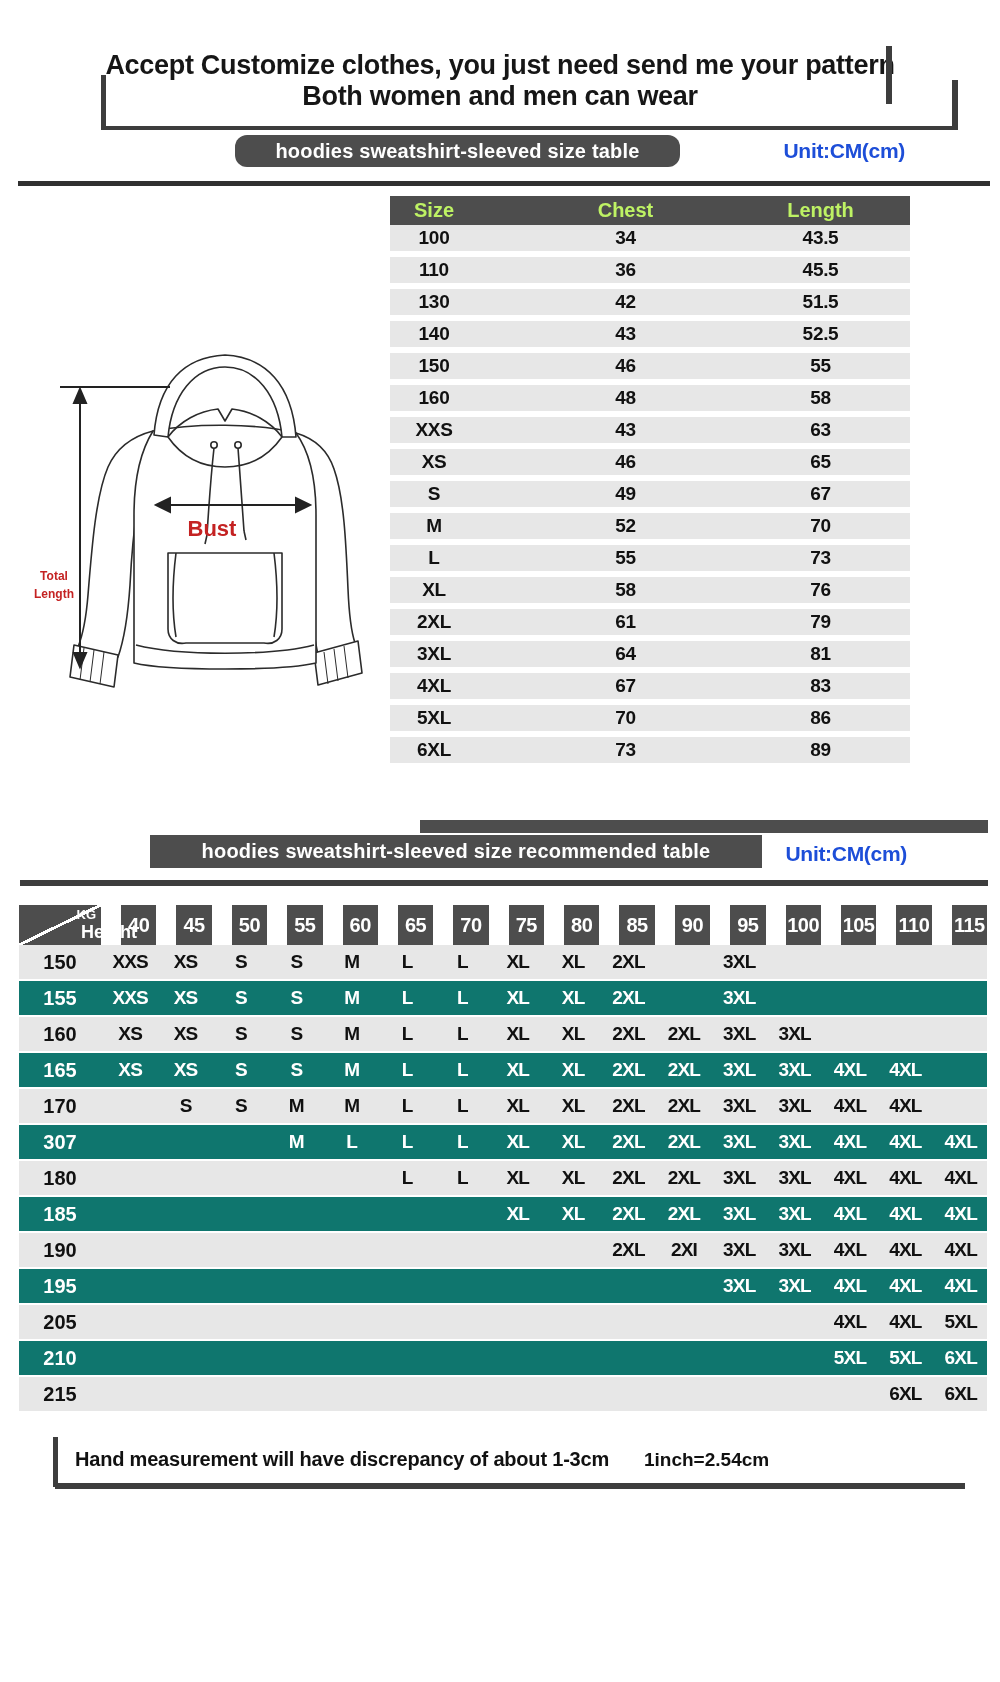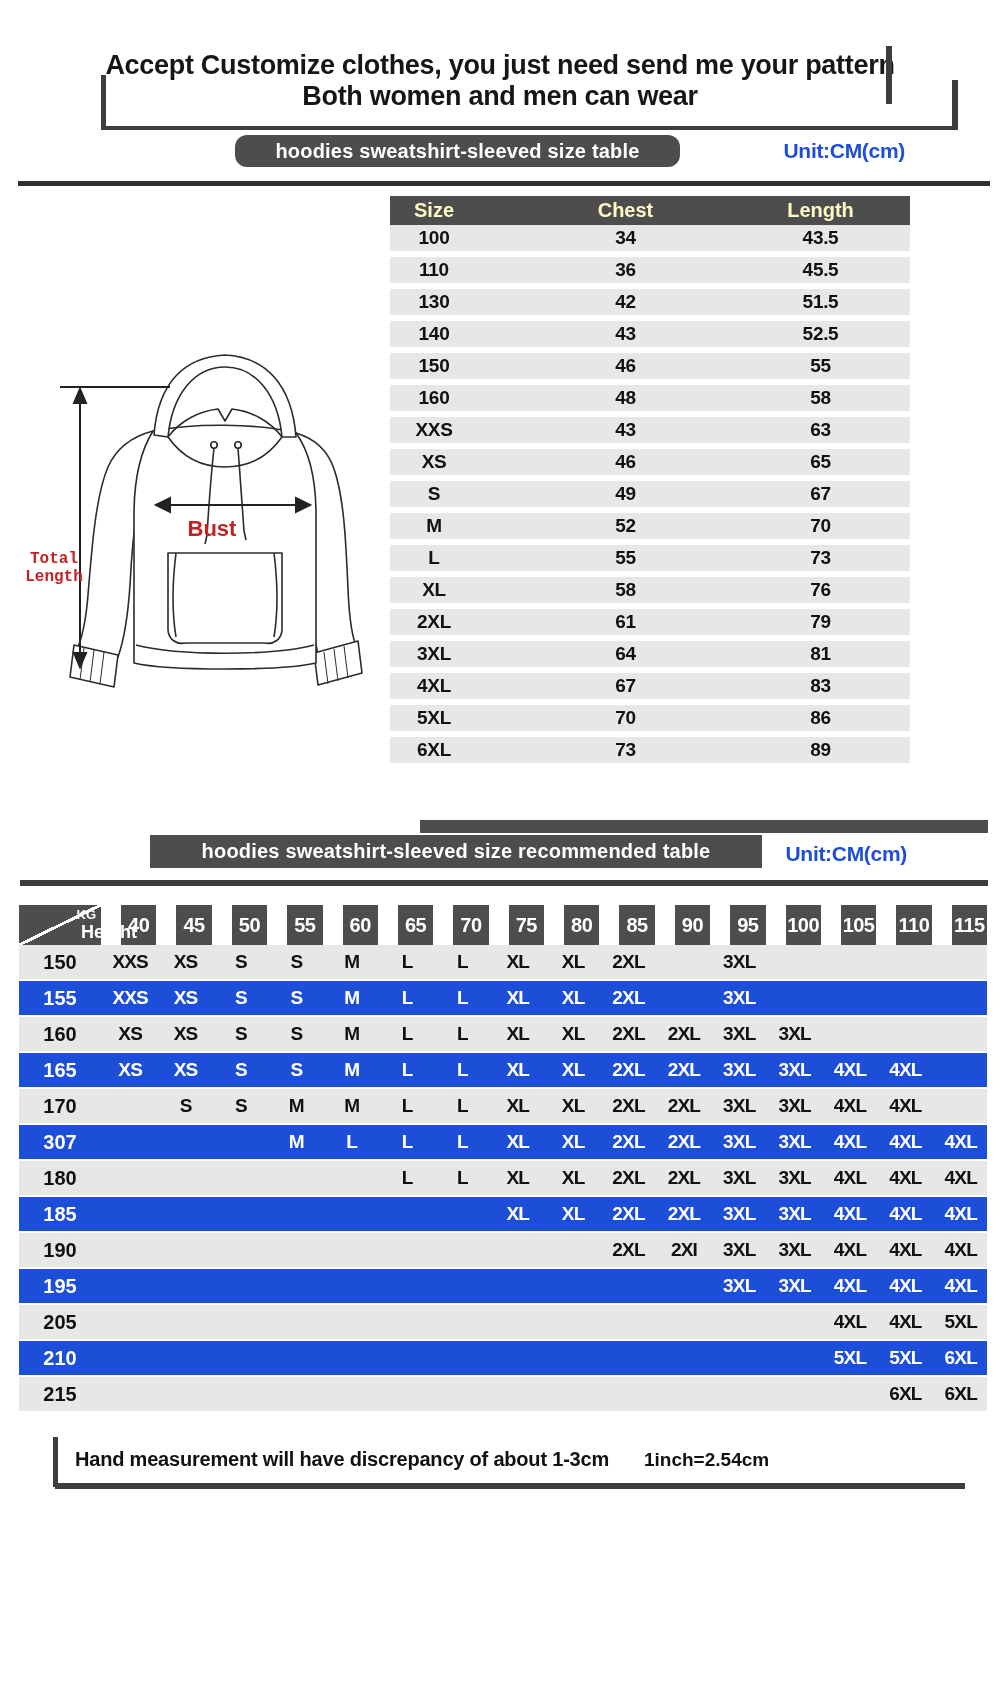--- a/index.html
+++ b/index.html
@@ -17,40 +17,40 @@
   .bar2{left:150px;top:835px;width:612px;height:33px;line-height:33px;}
   .unit{font-size:21px;color:#1d4ed8;text-align:right;letter-spacing:-0.3px;}
   .unit1{left:760px;top:139px;width:145px;}
   .unit2{left:765px;top:842px;width:142px;}
   .strip{left:420px;top:820px;width:568px;height:13px;background:#4d4d4d;}
   .divider{left:20px;top:880px;width:968px;height:6px;background:#3d3d3d;}
   
   .t1{left:390px;top:196px;width:520px;}
   .t1-head,.t1-row{display:grid;grid-template-columns:88px 295px 95px;width:520px;box-sizing:border-box;}
   .t1-head{background:#4d4d4d;height:29px;}
-  .t1-head span{color:#fef9c3;font-size:20px;line-height:29px;text-align:center;}
+  .t1-head span{color:#bef264;font-size:20px;line-height:29px;text-align:center;}
   .t1-row{background:#e7e7e7;height:26px;margin-bottom:6px;}
   .t1-cell{font-size:19px;line-height:26px;text-align:center;letter-spacing:-0.3px;}
   
   .diagram{left:18px;top:345px;width:350px;height:350px;}
   .diagram svg{position:absolute;left:0;top:0;}
   .red{color:#c42222;}
   .bust-label{left:156px;top:171px;width:76px;text-align:center;font-size:22px;}
-  .tl-label{left:4px;top:205px;width:64px;text-align:center;font-size:16px;line-height:18px;font-family:Liberation Mono, monospace;}
+  .tl-label{left:4px;top:222px;width:64px;text-align:center;font-size:12px;line-height:18px;}
   
   .t2{left:19px;top:905px;width:968px;}
   .t2-head{display:grid;grid-template-columns:82px repeat(16,1fr);gap:20px;height:40px;}
   .t2-box{background:#4d4d4d;color:#ffffff;font-size:20px;line-height:40px;text-align:center;letter-spacing:-0.5px;}
   .t2-corner{position:relative;color:#fff;
      background:linear-gradient(to bottom right,rgba(0,0,0,0) calc(50% - 1.5px),#fff calc(50% - 1.5px),#fff calc(50% + 1.5px),rgba(0,0,0,0) calc(50% + 1.5px)),#4d4d4d;}
   .t2-corner .kg{position:absolute;top:2px;right:5px;font-size:13px;}
   .t2-corner .hgt{position:absolute;bottom:2px;left:15px;font-size:18px;padding-left:47px;}
   .t2-row{display:grid;grid-template-columns:82px repeat(16,1fr);gap:3px;height:34px;border-bottom:2px solid #fff;}
   .t2-row.light{background:#e7e7e7;color:#111;}
-  .t2-row.dark{background:#1d4ed8;color:#fff;}
+  .t2-row.dark{background:#0f766e;color:#fff;}
   .t2-height{font-size:20px;line-height:34px;text-align:center;}
   .t2-cell{font-size:19px;line-height:34px;text-align:center;letter-spacing:-0.8px;white-space:nowrap;}
   
   .f-bar{left:53px;top:1437px;width:5px;height:50px;background:#3d3d3d;}
   .f-note{left:75px;top:1448px;width:560px;font-size:20px;letter-spacing:-0.2px;}
   .f-conv{left:644px;top:1449px;width:220px;font-size:19px;}
   .f-line{left:55px;top:1483px;width:910px;height:6px;background:#3d3d3d;}
 </style>
 </head>
 <body>

